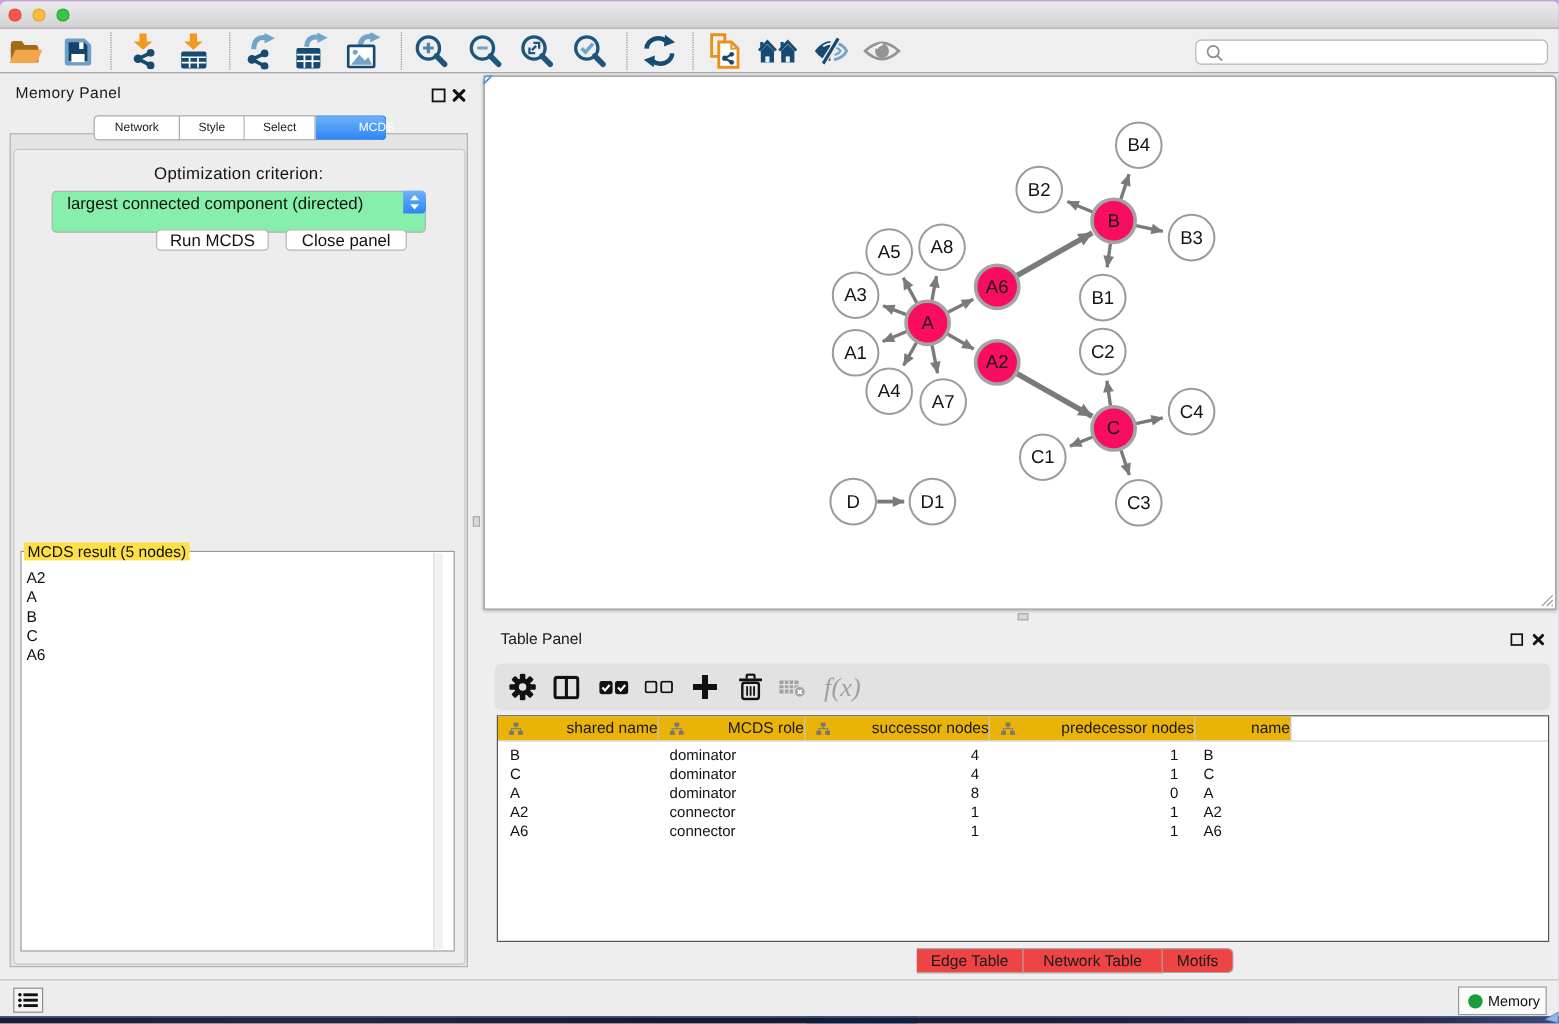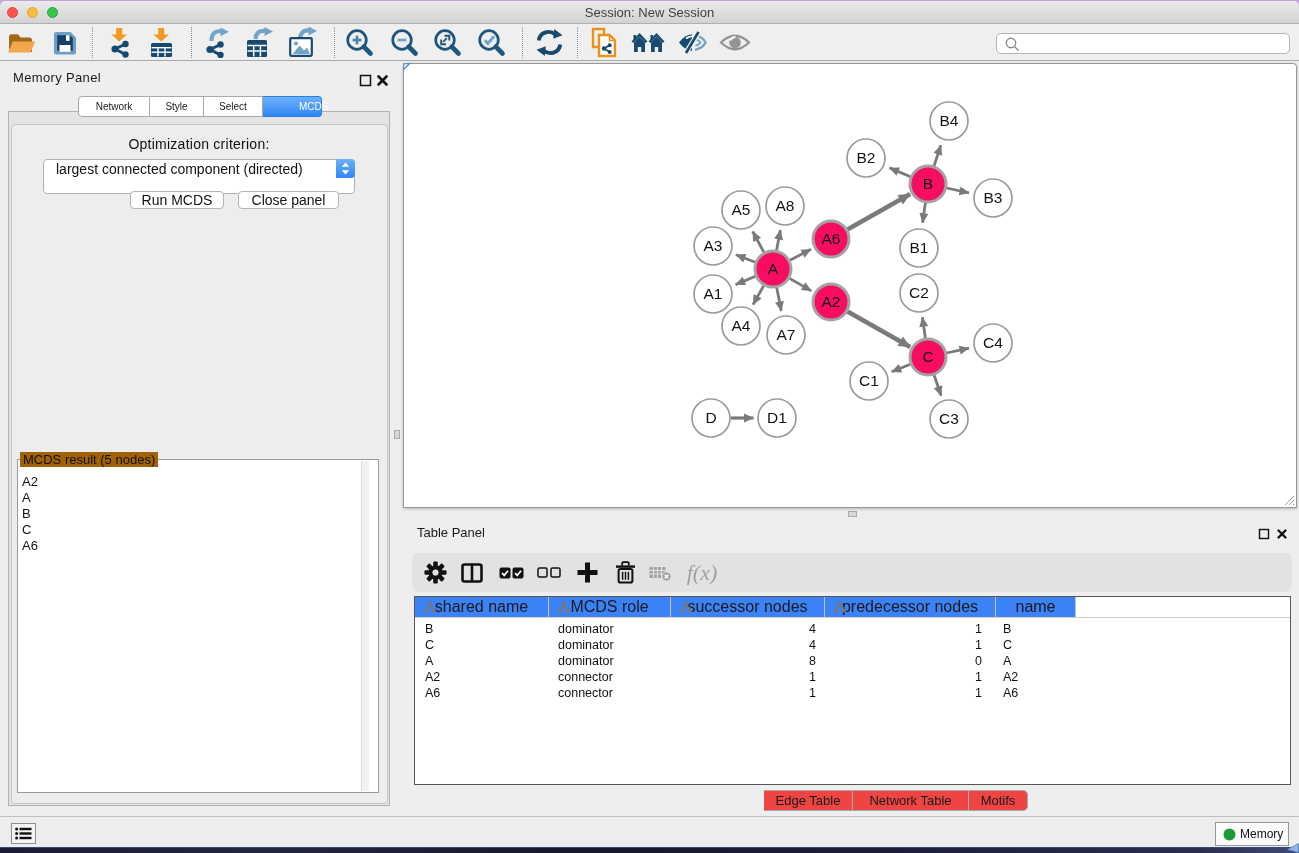--- a/index.html
+++ b/index.html
@@ -26,47 +26,47 @@
   .ctab { height:21px; line-height:20px; font-size:10px; color:#1a1a1a; background:#fff;
     border:1px solid #a9a9a9; border-left:none; text-align:center; box-sizing:border-box; }
   .ctab.first { border-left:1px solid #a9a9a9; border-radius:4px 0 0 4px; }
   .ctab.last { border-radius:0 4px 4px 0;padding-left:36px; }
   .ctab.sel { background:linear-gradient(#6db1fb,#2e86f3); color:#fff; border-color:#2e7de2; }
   #cp-pane { left:8px; top:111px; width:382px; height:695px; background:#e4e4e4;
     border:1px solid #b2b2b2; }
   #cp-inner { left:11px; top:124px; width:377px; height:680px; background:#ededed;
     border:1px solid #c6c6c6; border-radius:4px; }
   #opt-label { left:0; top:136px; width:398px; text-align:center; font-size:14px; color:#111; letter-spacing:0.25px; }
-  #combo { left:43px; top:159px; width:312px; height:35px; background:#ffffff;
+  #combo { left:43px; top:159px; width:312px; height:35px; background:#86efac;
     border:1px solid #b1b1b1; border-radius:4px; }
   #combo .txt { position:absolute; left:12px; top:1px; font-size:14px; color:#111; }
   #combo .btn { position:absolute; right:-1px; top:-1px; width:19px; height:19px;
     background:linear-gradient(#6db1fb,#2e86f3); border-radius:0 4px 4px 0; }
   .cbtn { position:absolute; height:18px; background:#fff; border:1px solid #b5b5b5;
     border-radius:4px; font-size:14px; color:#111; text-align:center; line-height:16px;margin-left:36px; }
   #fieldset { left:17px; top:459px; width:362px; height:334px; border:1px solid #9a9a9a; background:#fff; }
-  #fs-legend { left:20px; top:452px; background:#a16207; padding:0 3px; font-size:13px; color:#111;text-align:center; }
+  #fs-legend { left:20px; top:452px; background:#fde047; padding:0 3px; font-size:13px; color:#111;text-align:center; }
   .fsitem { position:absolute; left:22px; font-size:13px; color:#111; }
   #fs-scroll { left:361px; top:461px; width:8px; height:330px; background:#f2f2f2; border-left:1px solid #dcdcdc; }
   
   #netwin { left:403px; top:63px; width:894px; height:445px; background:#fff;
     border:1px solid #979797; border-radius:4px 4px 0 0;
     box-shadow:0 1px 3px rgba(0,0,0,0.25); }
   #nw-title { position:absolute; left:0; top:0; width:100%; height:20px;
     background:linear-gradient(#ececec,#cfcfcf); border-bottom:1px solid #a6a6a6;
     border-radius:4px 4px 0 0; }
   #nw-title .t { position:absolute; left:0; right:0; top:3px; text-align:center; font-size:13px; color:#3f3f3f; }
   #graphwrap { position:absolute; left:0; top:21px; width:892px; height:423px; overflow:hidden; }
   
   #tp-title { left:417px; top:525px; font-size:13px; color:#1a1a1a; }
   #tp-toolbar { left:412px; top:553px; width:880px; height:39px; background:#e2e2e2; border-radius:6px; }
   .tpico { position:absolute; top:553px; height:39px; display:flex; align-items:center; justify-content:center; }
   #table { left:414px; top:596px; width:877px; height:189px; background:#fff; border:1px solid #555; }
-  .th { position:absolute; top:0; height:20px; background:#3b82f6; border-right:1px solid #c3c3c3;
-    font-size:16px; color:#1a1a1a; text-align:center; line-height:20px; }
+  .th { position:absolute; top:0; height:20px; background:#eab308; border-right:1px solid #c3c3c3;
+    font-size:13px; color:#1a1a1a; text-align:right; line-height:20px; }
   #thead-line { position:absolute; left:0; top:20px; width:875px; height:1px; background:#cfcfcf; }
   .td { position:absolute; font-size:12.5px; color:#111; height:16px; line-height:16px; }
   .tabbar { position:absolute; display:flex; }
   .btab { height:21px; line-height:20px; font-size:13px; color:#1a1a1a; background:#ef4444;
     border:1px solid #a9a9a9; border-left:none; text-align:center; box-sizing:border-box; }
   .btab.first { border-left:1px solid #a9a9a9; border-radius:5px 0 0 5px;margin-top:45px; }
   .btab.last { border-radius:0 5px 5px 0; }
   .btab.sel { background:linear-gradient(#68aefa,#2f87f4); color:#fff; border-color:#2e7de2; }
   
   #statusbar { left:0; top:816px; width:1299px; height:31px; background:#ededed; border-top:1px solid #c0c0c0; }
@@ -78,21 +78,20 @@
                linear-gradient(90deg,#191c33,#23263f 20%,#15182b 45%,#1d1f3a 70%,#2a2d4d 92%,#3f4a75); }
   #appbg { left:0; top:61px; width:1299px; height:786px; background:#eeeeee; }
 </style>
 </head>
 <body>
 <div id="appbg" class="abs"></div>
 <div id="titlebar" class="abs">
   <div class="tl" style="left:7px;width:11px;height:11px;background:#f6564f;border:1px solid #e4483f;"></div>
   <div class="tl" style="left:27px;width:11px;height:11px;background:#f6bd3e;border:1px solid #e0a431;"></div>
   <div class="tl" style="left:47px;width:11px;height:11px;background:#35c648;border:1px solid #2aa638;"></div>
-  <div class="t">Session: New Session</div>
 </div>
 <div id="toolbar" class="abs">
   <div class="sep" style="left:92px"></div>
     <div class="sep" style="left:191px"></div>
   <div class="sep" style="left:334px"></div>
     <div class="sep" style="left:522px"></div>
   <div class="sep" style="left:577px"></div>
   <div class="tico" style="left:3px;width:36px">
       <svg width="29" height="24" viewBox="0 0 29 24">
     <path d="M2,6 c0-1.8 1-2.8 2.8-2.8 h6.2 l2.6,3.2 h8.6 c1.8,0 2.8,1 2.8,2.8 v3 h-23 z" fill="#a16a15"></path>

